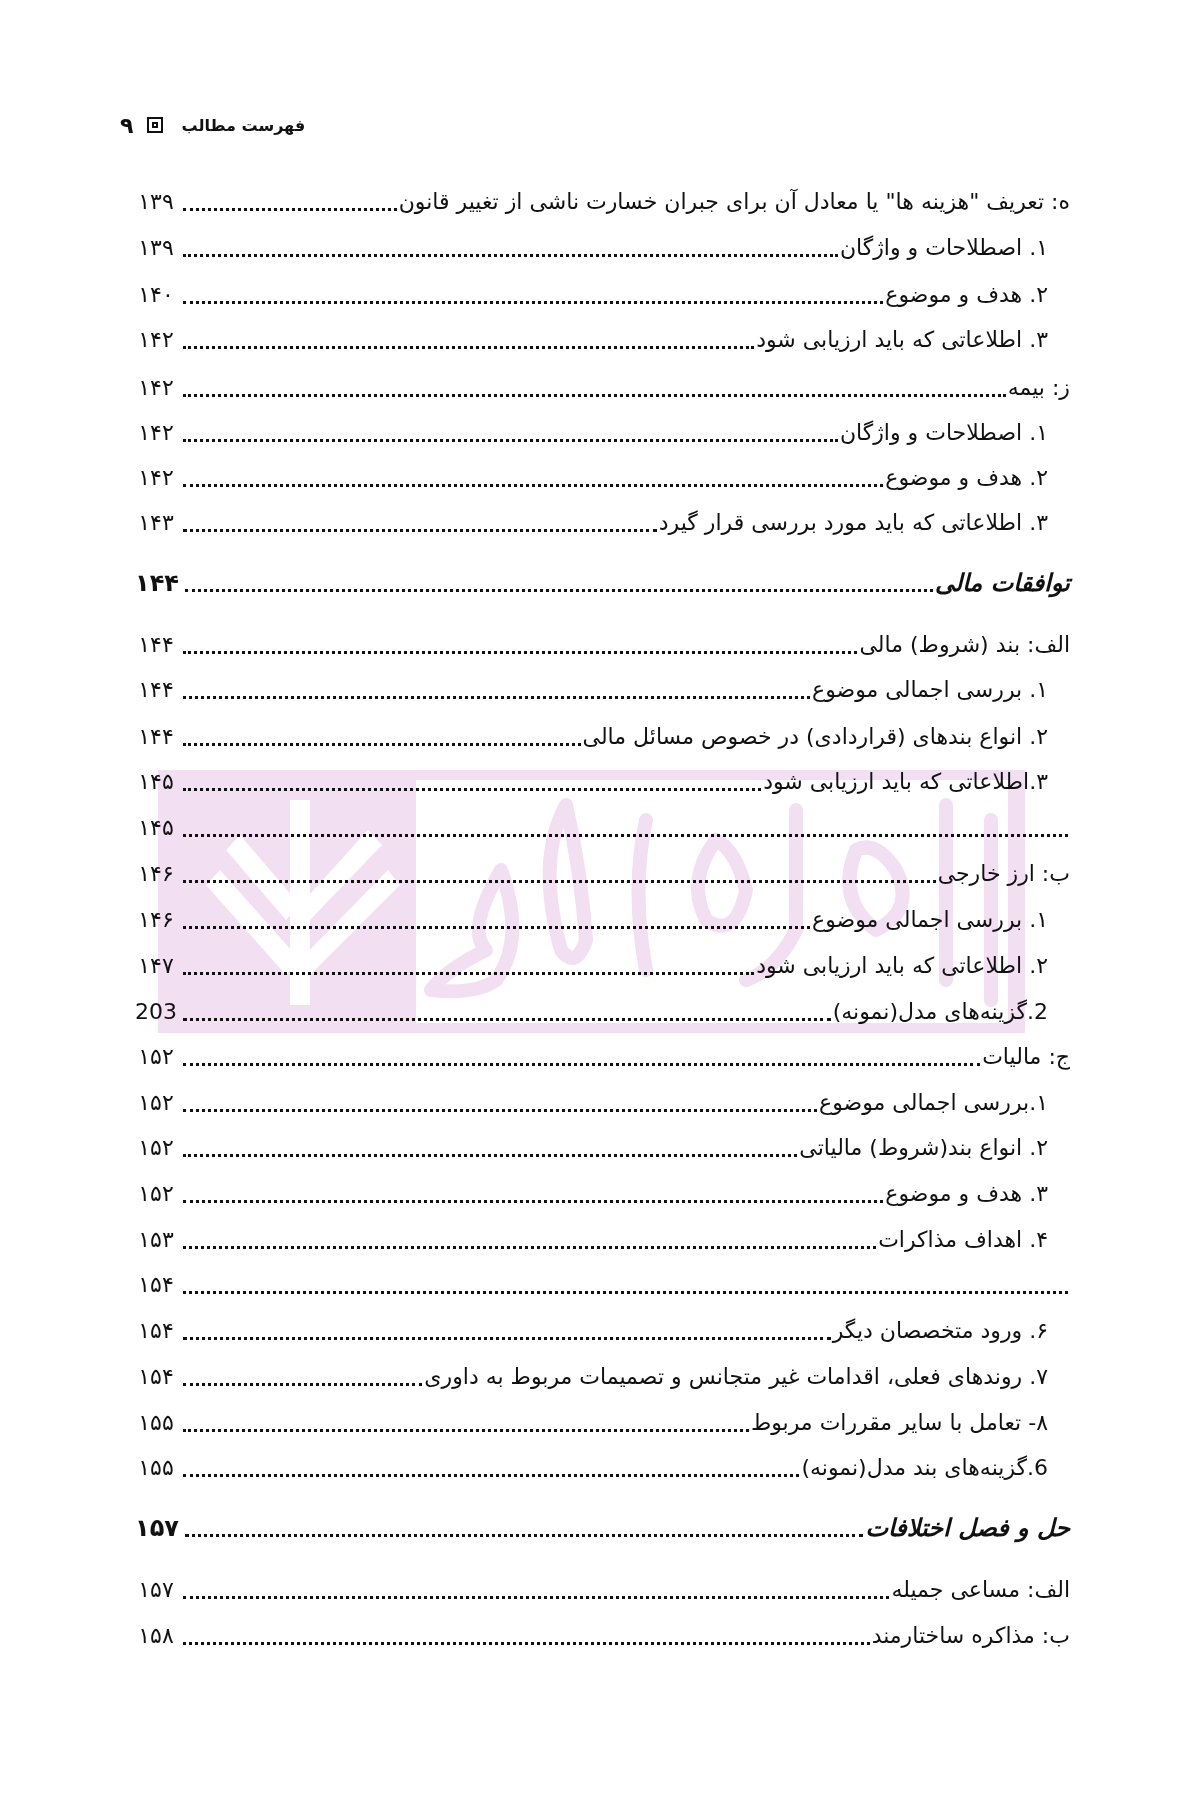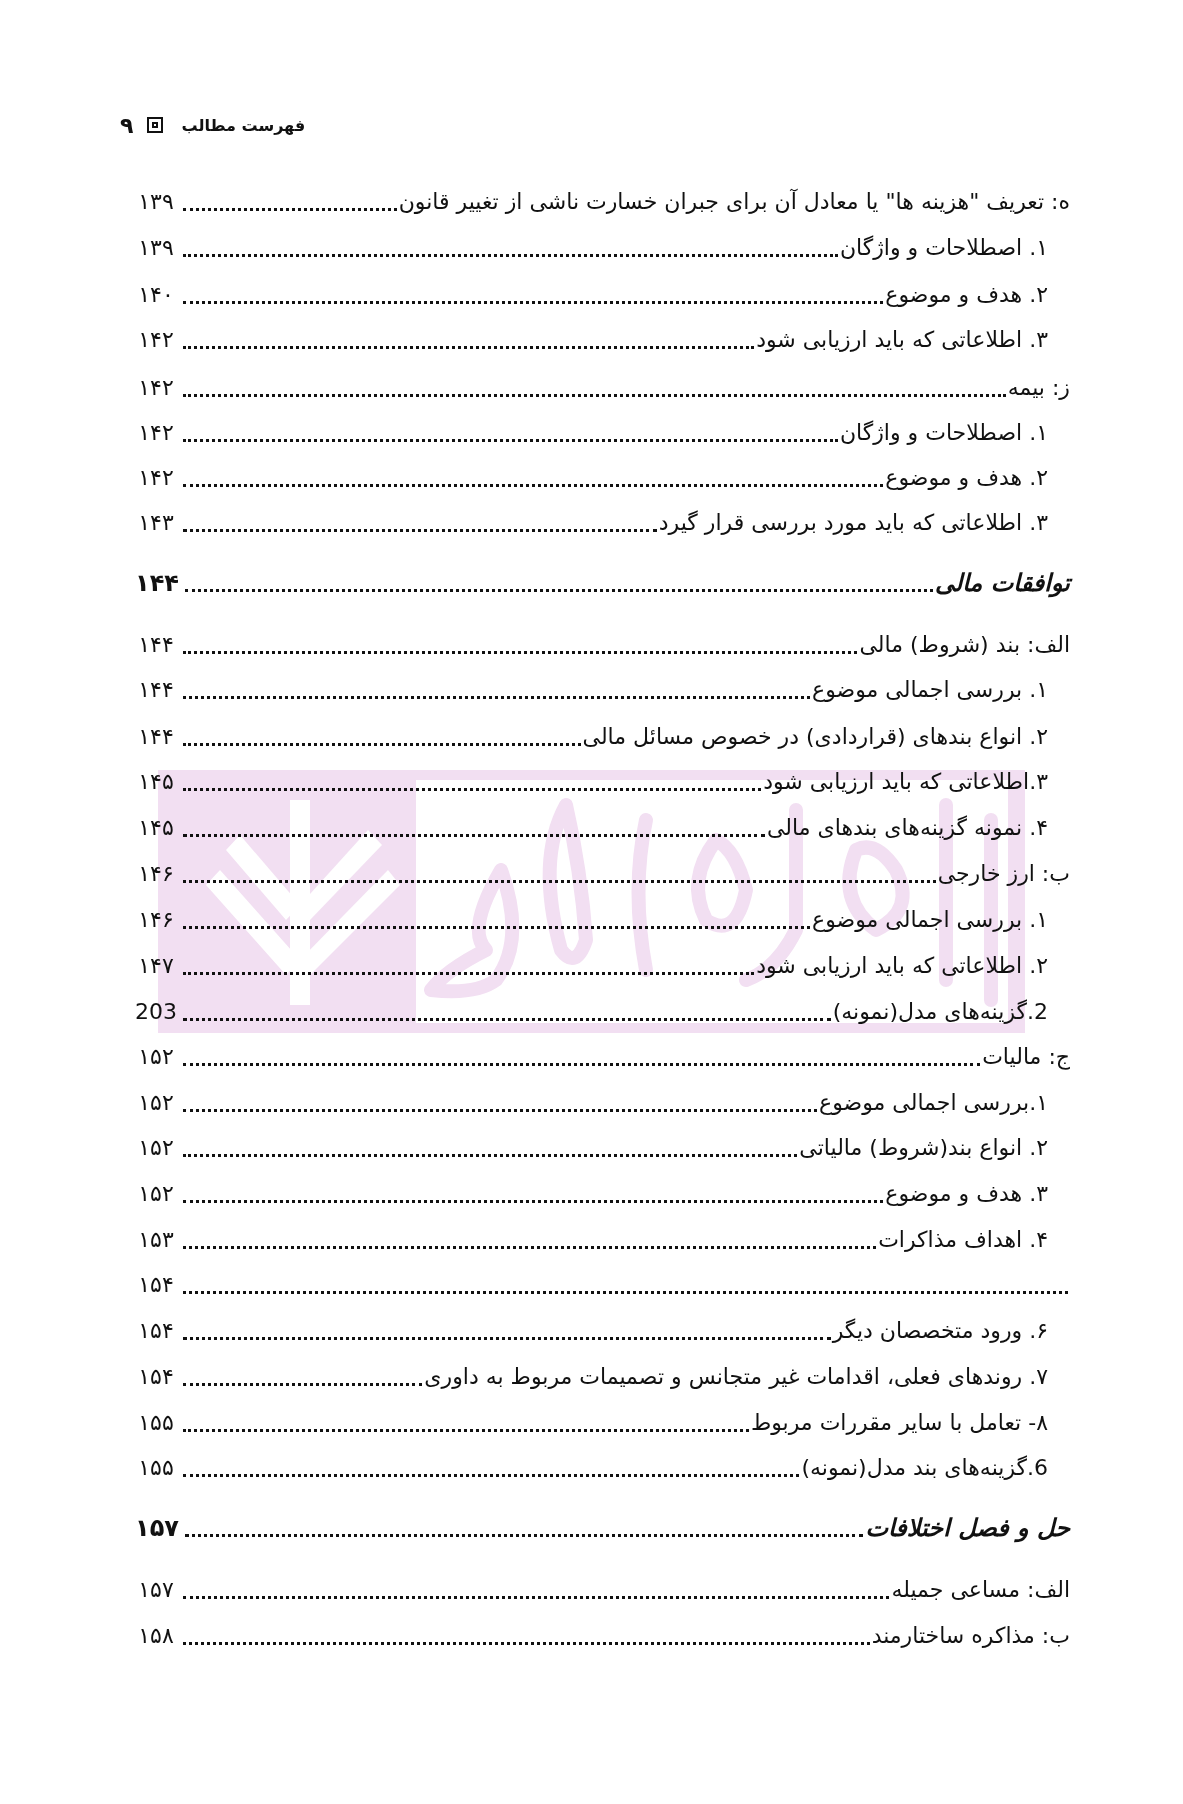--- a/index.html
+++ b/index.html
@@ -138,21 +138,20 @@
       <span class="label">۲. انواع بندهای (قراردادی) در خصوص مسائل مالی</span>
       <span class="dots"></span>
       <span class="page">۱۴۴</span>
     </div>
   <div class="row indent" style="top:762px">
       <span class="label">۳.اطلاعاتی که باید ارزیابی شود</span>
       <span class="dots"></span>
       <span class="page">۱۴۵</span>
     </div>
   <div class="row indent" style="top:808px">
-      <span class="label">۴. نمونه گزینه‌های بندهای مالی</span>
       <span class="dots"></span>
       <span class="page">۱۴۵</span>
     </div>
   <div class="row" style="top:854px">
       <span class="label">ب: ارز خارجی</span>
       <span class="dots"></span>
       <span class="page">۱۴۶</span>
     </div>
   <div class="row indent" style="top:900px">
       <span class="label">۱. بررسی اجمالی موضوع</span>

